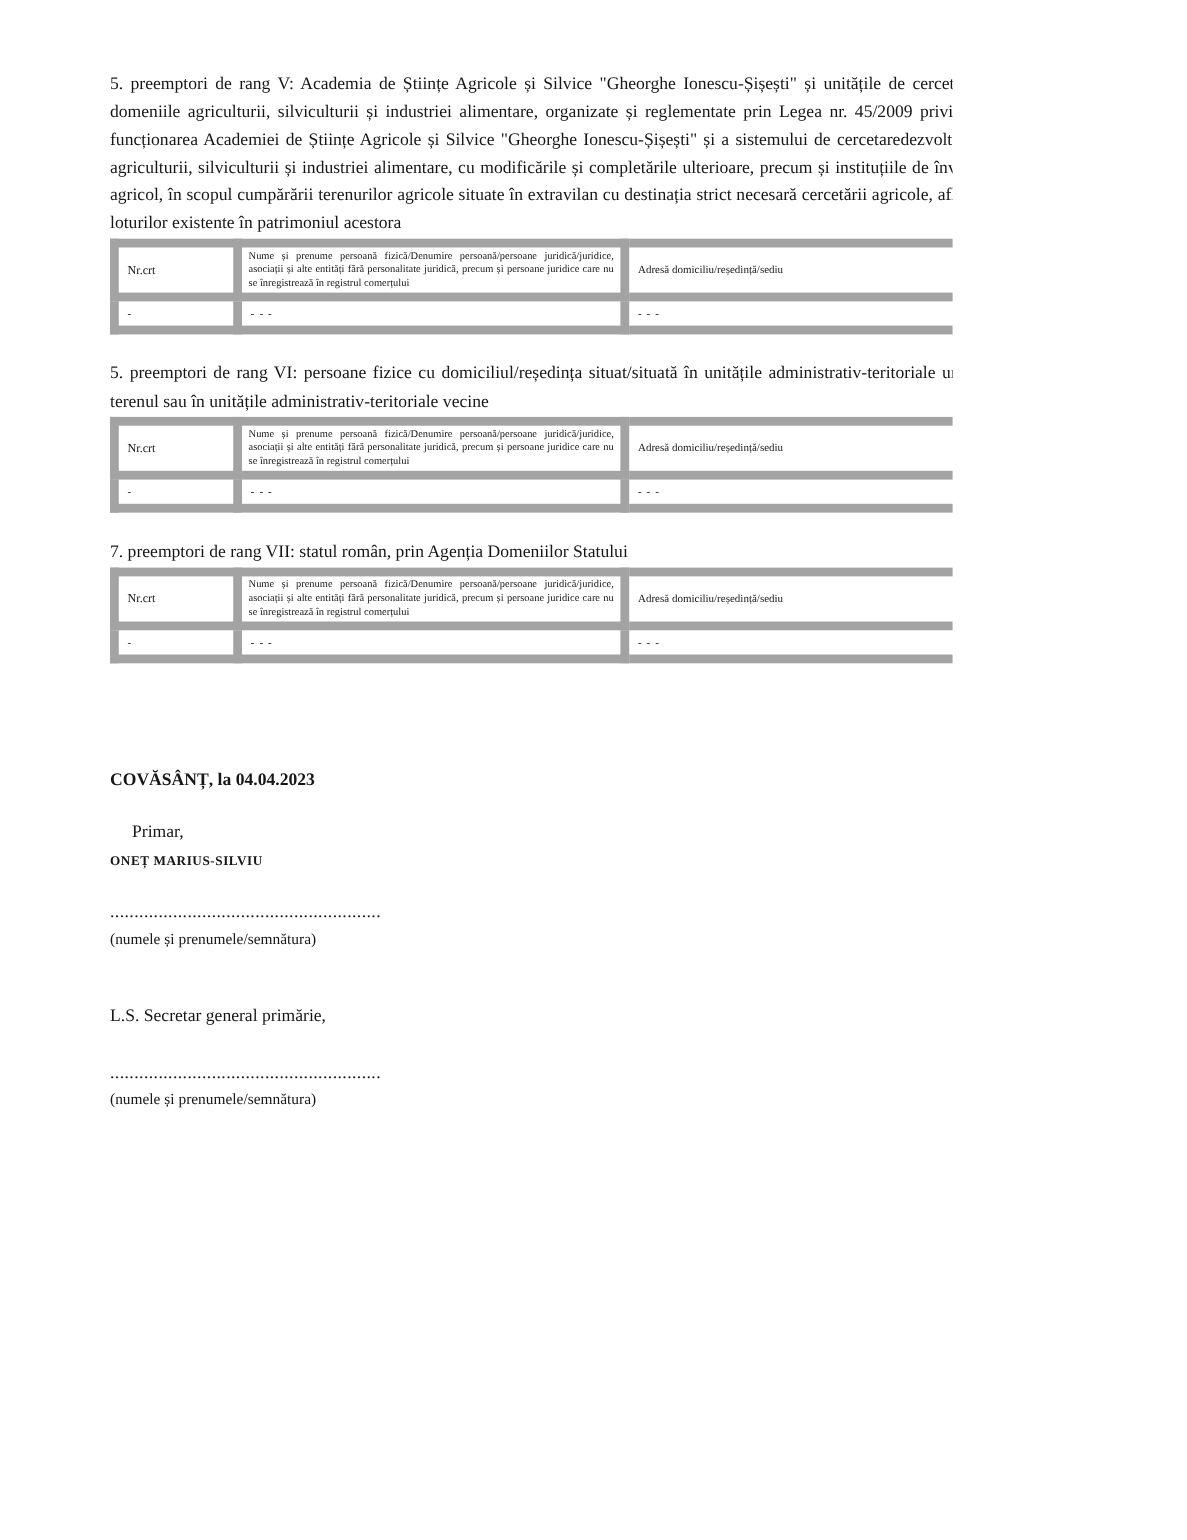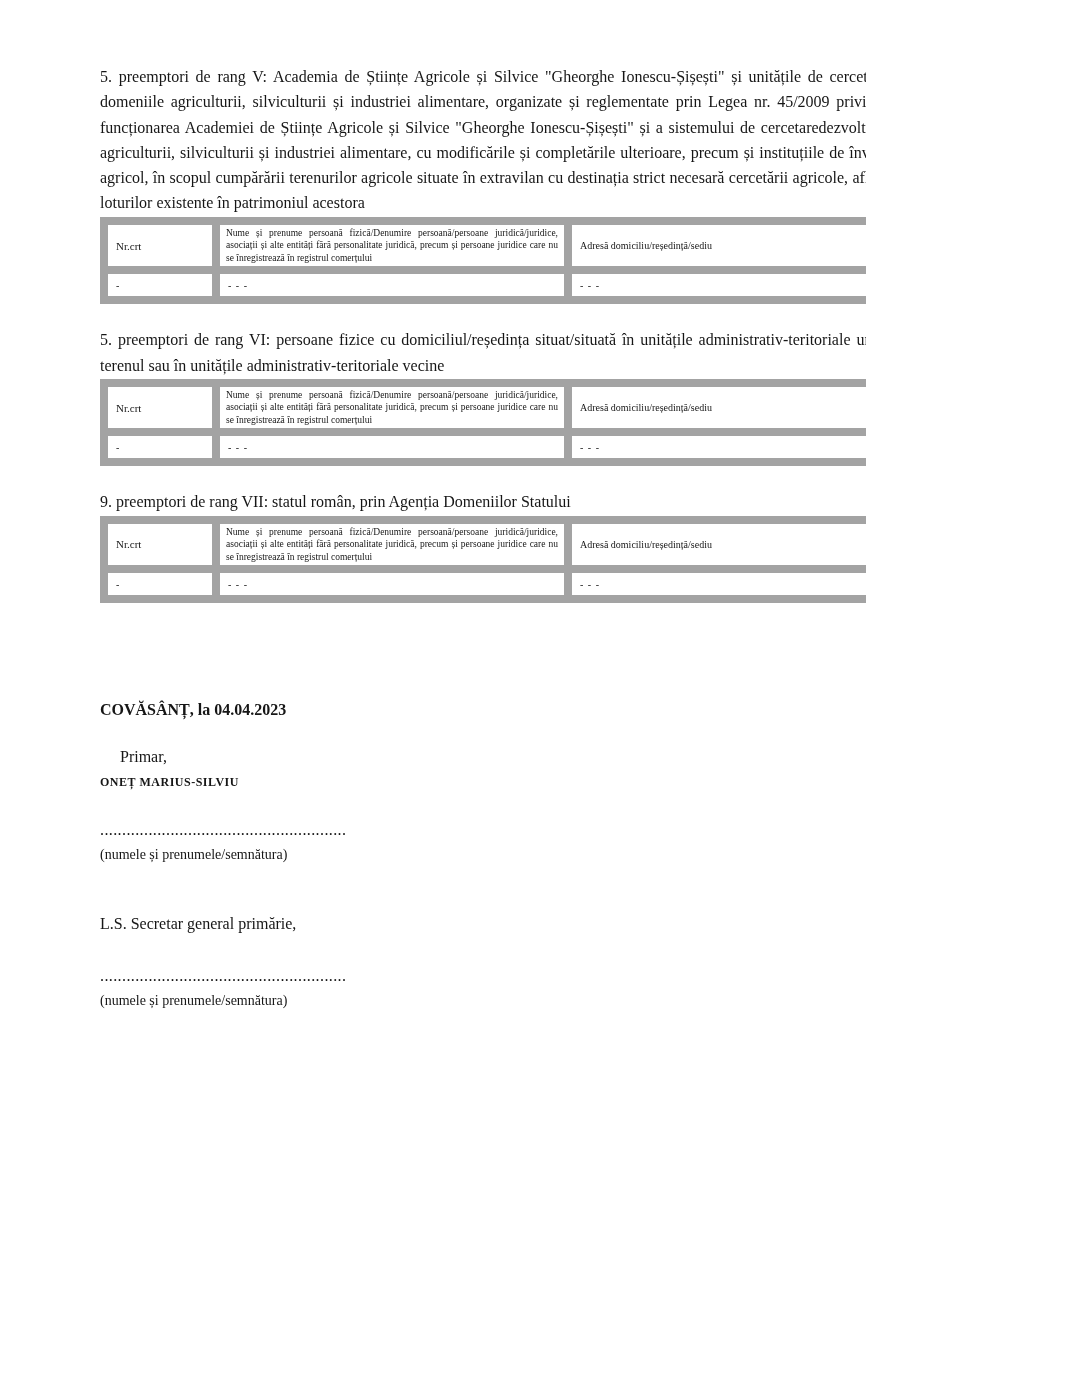--- a/index.html
+++ b/index.html
@@ -117,21 +117,21 @@
           <td class="h3">Adresă domiciliu/reședință/sediu</td>
         </tr>
         <tr class="datarow">
           <td>-</td>
           <td>- - -</td>
           <td>- - -</td>
         </tr>
       </tbody>
     </table>
 
-    <p class="body-text section-gap">9. preemptori de rang VII: statul român, prin Agenția Domeniilor Statului</p>
+    <p class="body-text section-gap">7. preemptori de rang VII: statul român, prin Agenția Domeniilor Statului</p>
     <table class="preemptor">
       <colgroup>
           <col class="c1">
           <col class="c2">
           <col>
         </colgroup>
       <tbody>
         <tr class="hdr">
           <td class="h1">Nr.crt</td>
           <td class="h2">Nume și prenume persoană fizică/Denumire persoană/persoane juridică/juridice, asociații și alte entități fără personalitate juridică, precum și persoane juridice care nu se înregistrează în registrul comerțului</td>

